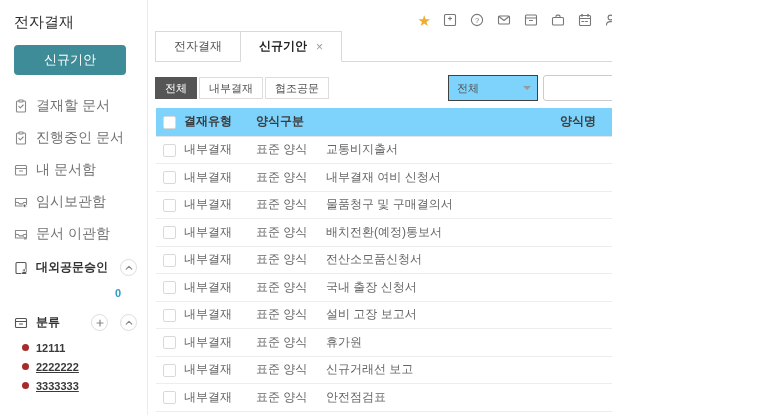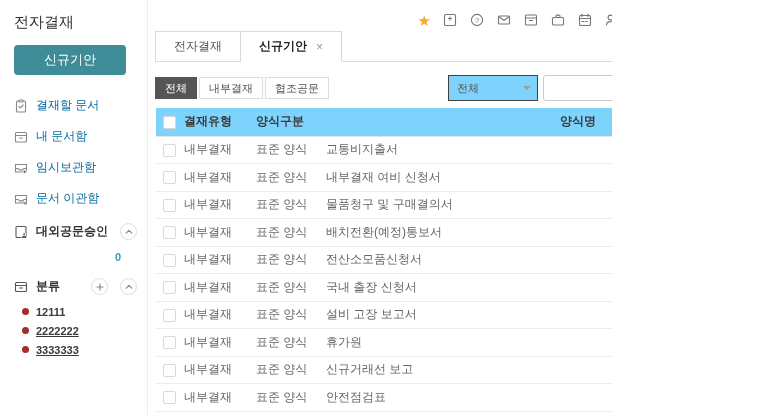--- a/index.html
+++ b/index.html
@@ -17,21 +17,21 @@
   }
   .sb-title { padding: 13px 14px 8px; font-size: 15px; font-weight: 500; color: #2f2f2f; }
   .new-btn {
     display: block; margin: 5px 14px 15px; width: 112px; height: 30px;
     background: #3e8c97; color: #fff; border: none; border-radius: 4px;
     font-size: 13px; font-family: inherit; cursor: pointer;
   }
   .menu { list-style: none; }
   .menu-item {
     display: flex; align-items: center; gap: 8px;
-    padding: 7px 14px; font-size: 12px; color: #0369a1; cursor: pointer;
+    padding: 7px 14px; font-size: 14px; color: #737373; cursor: pointer;
   }
   .menu-item svg, .sec-head svg { flex: 0 0 auto; }
   .sec-head {
     display: flex; align-items: center; gap: 8px;
     padding: 9px 10px 7px 14px; font-size: 12px; font-weight: bold; color: #333;
   }
   .sec-head .grow { flex: 1; }
   .circle-btn {
     width: 17px; height: 17px; border: 1px solid #ddd; border-radius: 50%;
     background: #fff; display: inline-flex; align-items: center; justify-content: center;
@@ -139,20 +139,28 @@
     <button class="new-btn">신규기안</button>
 
     <ul class="menu">
       <li class="menu-item">
         <svg width="14" height="14" viewBox="0 0 14 14" fill="none" stroke="#888" stroke-width="1.1" stroke-linecap="round" stroke-linejoin="round">
             <rect x="2.5" y="2" width="9" height="11" rx="1"></rect>
             <rect x="5" y="1" width="4" height="2" rx="0.5" fill="#fff"></rect>
             <polyline points="4.8,7.4 6.3,8.9 9.2,6"></polyline>
           </svg>
         <span>결재할 문서</span>
+      </li>
+      <li class="menu-item">
+        <svg width="14" height="14" viewBox="0 0 14 14" fill="none" stroke="#888" stroke-width="1.1" stroke-linecap="round" stroke-linejoin="round">
+            <rect x="2.5" y="2" width="9" height="11" rx="1"></rect>
+            <rect x="5" y="1" width="4" height="2" rx="0.5" fill="#fff"></rect>
+            <polyline points="4.8,7.4 6.3,8.9 9.2,6"></polyline>
+          </svg>
+        <span>진행중인 문서</span>
       </li>
       <li class="menu-item">
         <svg width="14" height="14" viewBox="0 0 14 14" fill="none" stroke="#888" stroke-width="1.1" stroke-linecap="round" stroke-linejoin="round">
             <rect x="1.5" y="2.5" width="11" height="9.5" rx="1"></rect>
             <line x1="1.5" y1="5.5" x2="12.5" y2="5.5"></line>
             <line x1="5.5" y1="8" x2="8.5" y2="8"></line>
           </svg>
         <span>내 문서함</span>
       </li>
       <li class="menu-item">

